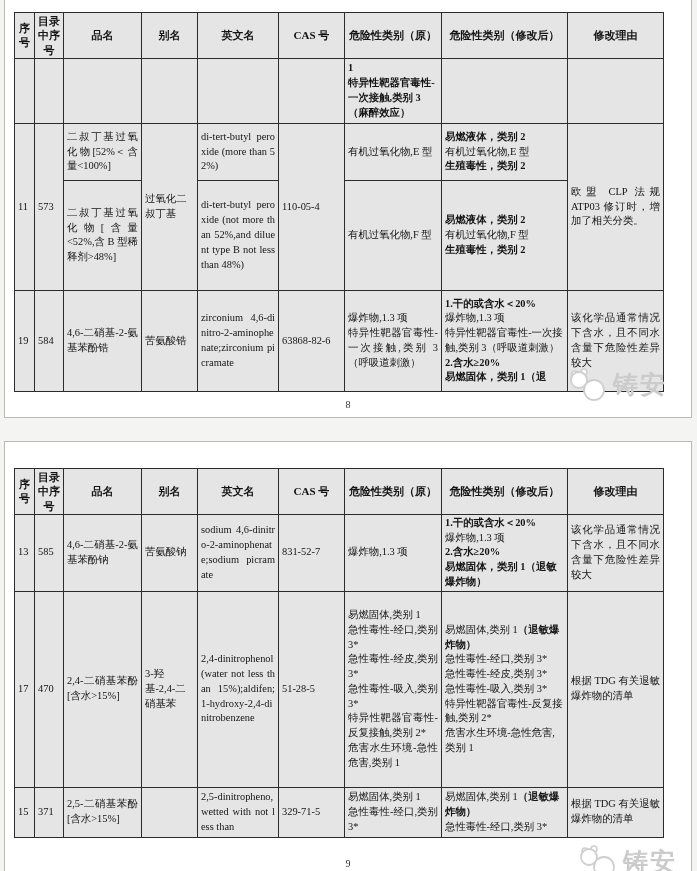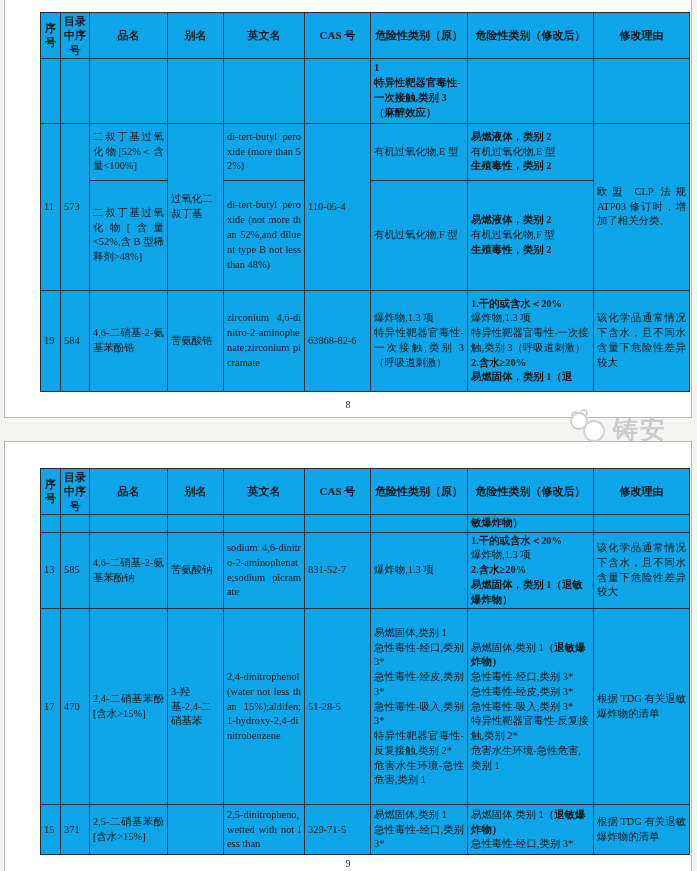--- a/index.html
+++ b/index.html
@@ -10,21 +10,21 @@
     color:#141414;
   }
   .page{
     position:absolute;left:4px;width:688px;background:#ffffff;
     border:1px solid #b9b9b9;box-sizing:border-box;
   }
   #page8{top:-6px;height:424px;}
   #page9{top:441px;height:436px;}
   table.tbl{
     position:absolute;border-collapse:collapse;table-layout:fixed;
-    width:649px;background:#0ea5e9;margin-left:26px;
+    width:649px;background:#e5e5e5;
   }
   #page8 .tbl{left:9px;top:17px;}
   #page9 .tbl{left:9px;top:26px;}
   .tbl td,.tbl th{
     border:1px solid #2b2b2b;
     padding:1px 3px;
     vertical-align:middle;
     font-size:10.4px;line-height:1.42;
     overflow:hidden;word-wrap:break-word;
   }
@@ -36,22 +36,22 @@
   .en{text-align:justify;word-break:break-all;}
   .b{font-weight:bold;}
   .line{margin:0;}
   .pageno{
     position:absolute;left:0;width:100%;text-align:center;
     font-size:10px;color:#333;
   }
   #page8 .pageno{top:404px;}
   #page9 .pageno{top:416px;}
   .wm{
-    position:absolute;display:flex;align-items:flex-end;
-    color:#cccccc;z-index:5;pointer-events:none;margin-top:41px;
+    position:absolute;display:flex;align-items:center;
+    color:#cccccc;z-index:5;pointer-events:none;
   }
   #page8 .wm{right:24px;top:372px;}
   #page9 .wm{right:14px;top:402px;}
   .wm-text{
     font-family:"Liberation Sans","DejaVu Sans",sans-serif;
     font-size:25px;font-weight:bold;letter-spacing:2px;line-height:1;
     color:#cbcbcb;
   }
   .wm svg{margin-right:2px;}
 </style>
@@ -176,31 +176,20 @@
         <th>序号</th>
         <th>目录中序号</th>
         <th>品名</th>
         <th>别名</th>
         <th>英文名</th>
         <th>CAS 号</th>
         <th>危险性类别（原）</th>
         <th>危险性类别（修改后）</th>
         <th>修改理由</th>
       </tr>
-      <tr style="height:17px">
-        <td></td>
-        <td></td>
-        <td></td>
-        <td></td>
-        <td></td>
-        <td></td>
-        <td></td>
-        <td class="b">敏爆炸物）</td>
-        <td></td>
-      </tr>
       <tr style="height:71px">
         <td class="c">13</td>
         <td class="c">585</td>
         <td class="j">4,6-二硝基-2-氨基苯酚钠</td>
         <td>苦氨酸钠</td>
         <td class="en">sodium 4,6-dinitro-2-aminophenate;sodium picramate</td>
         <td class="c">831-52-7</td>
         <td>爆炸物,1.3 项</td>
         <td>
           <div class="line b">1.干的或含水＜20%</div>

